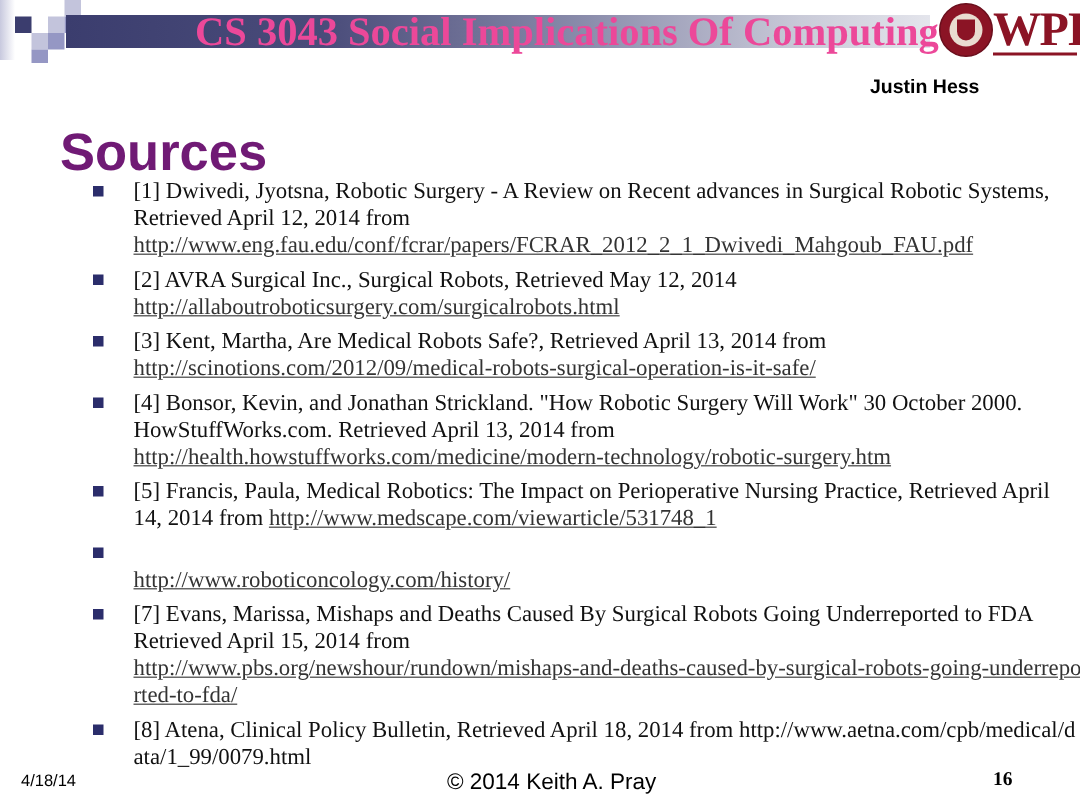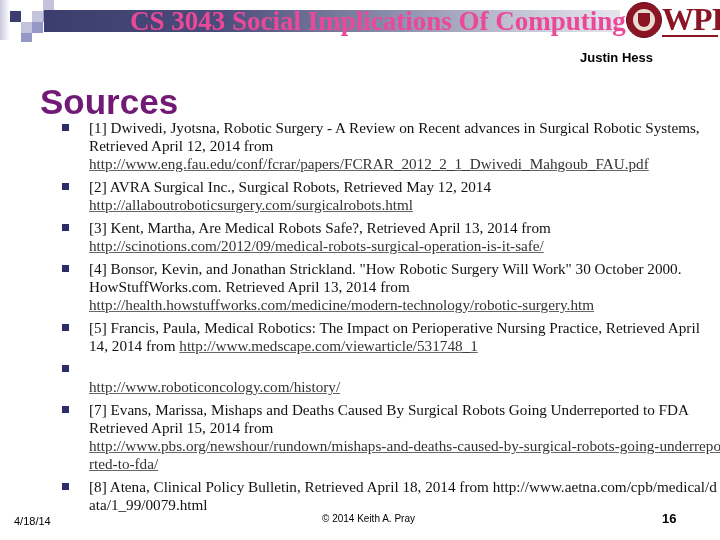--- a/index.html
+++ b/index.html
@@ -15,22 +15,22 @@
   .seal-shield { position:absolute; left:11px; top:10px; width:12px; height:14px; background:#8b1425; border-radius:0 0 6px 6px; }
   .wpi { position:absolute; left:36px; top:-1px; font-family:"Liberation Serif", serif; font-weight:bold; font-size:32px; color:#8b1425; letter-spacing:-1px; }
   .wpi-line { position:absolute; left:36px; top:33px; width:56px; height:2px; background:#8b1425; }
   .author { position:absolute; left:580px; top:50px; font-family:"Liberation Sans", sans-serif; font-weight:bold; font-size:13px; color:#000; }
   .heading { position:absolute; left:40px; top:84px; font-family:"Liberation Sans", sans-serif; font-weight:bold; font-size:35px; color:#701a75; line-height:1; }
   .list { position:absolute; left:62px; top:119px; width:660px; margin:0; padding:0; list-style:none; }
   .item { position:relative; padding-left:27px; font-size:15.2px; line-height:18px; color:#111; margin-bottom:5px; }
   .bullet { position:absolute; left:0; top:5px; width:7px; height:7px; background:#2b2d6b; }
   .link { color:#333; text-decoration:underline; text-decoration-color:#666; }
   .footer-date { position:absolute; left:14px; top:515px; font-family:"Liberation Sans", sans-serif; font-size:11px; color:#000; }
-  .footer-copy { position:absolute; left:322px; top:513px; font-family:"Liberation Sans", sans-serif; font-size:10px; color:#000; }
-  .footer-page { position:absolute; left:662px; top:511px; font-family:Liberation Sans, sans-serif; font-weight:bold; font-size:13px; color:#000; }
+  .footer-copy { position:absolute; left:298px; top:513px; font-family:"Liberation Sans", sans-serif; font-size:15px; color:#000; }
+  .footer-page { position:absolute; left:662px; top:511px; font-family:Liberation Serif, serif; font-weight:bold; font-size:13px; color:#000; }
 </style>
 </head>
 <body>
 
 <div class="deco">
   <div class="sq" style="left:0;top:0;width:10px;height:40px;background:linear-gradient(to right,#c8c9de,#fff);"></div>
   <div class="sq" style="left:10px;top:11px;width:11px;height:11px;background:#3b3d6e;"></div>
   <div class="sq" style="left:32px;top:11px;width:11px;height:11px;background:#c3c4dc;"></div>
   <div class="sq" style="left:43px;top:0;width:11px;height:11px;background:#c3c4dc;"></div>
   <div class="sq" style="left:43px;top:11px;width:11px;height:11px;background:#9597c4;"></div>

